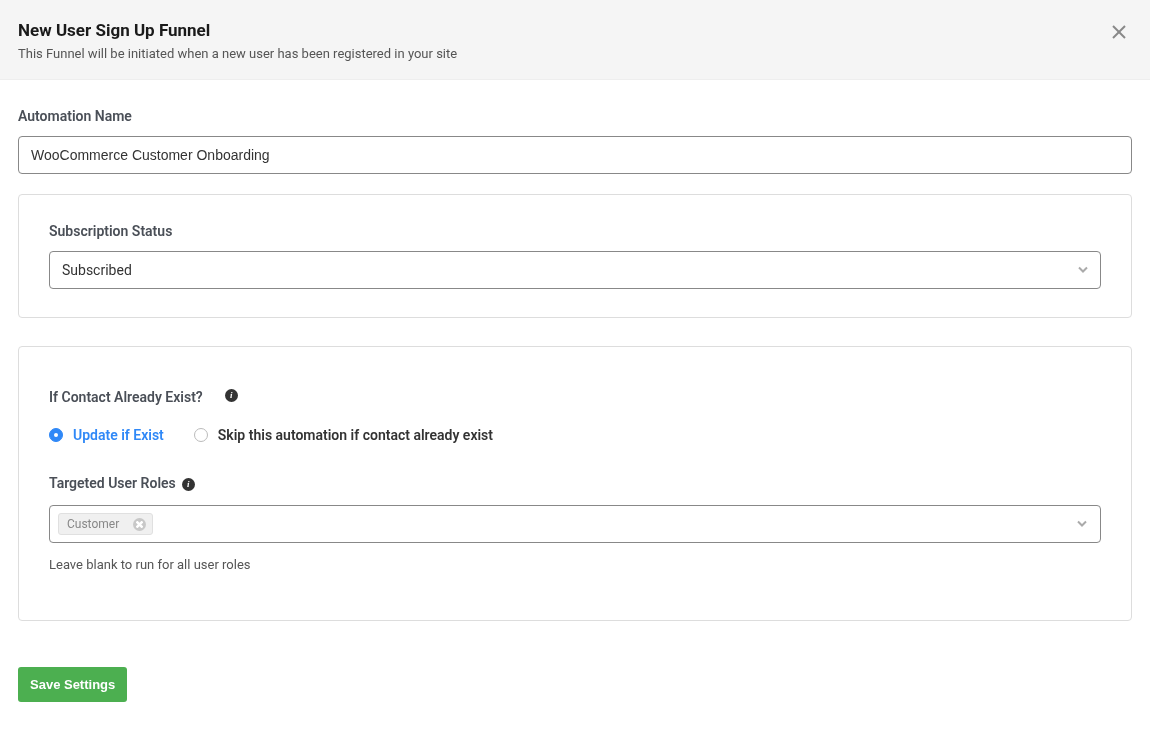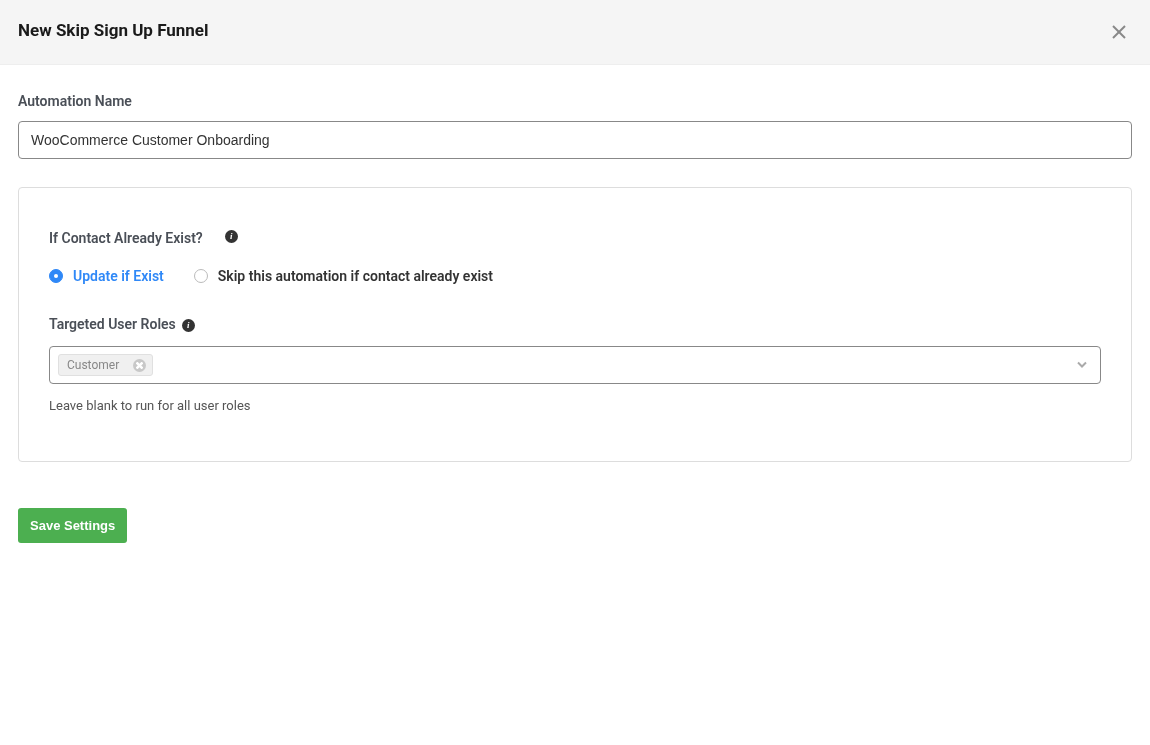--- a/index.html
+++ b/index.html
@@ -249,34 +249,46 @@
       padding: 10px 12px;
       font-size: 13px;
       font-weight: 600;
       cursor: pointer;
     }
   </style>
 </head>
 <body>
 
 <div class="header">
-  <div class="header-title">New Skip Sign Up Funnel</div>
+  <div class="header-title">New User Sign Up Funnel</div>
+  <div class="header-subtitle">This Funnel will be initiated when a new user has been registered in your site</div>
   <div class="close-btn">
     <svg viewBox="0 0 14 14">
         <line x1="1" y1="1" x2="13" y2="13"></line>
         <line x1="13" y1="1" x2="1" y2="13"></line>
       </svg>
   </div>
 </div>
 
 <div class="content">
 
   <label class="field-label">Automation Name</label>
   <input type="text" class="text-input" value="WooCommerce Customer Onboarding" style="">
 
+  <div class="card">
+    <label class="card-label">Subscription Status</label>
+    <div class="select-wrapper">
+      <div class="select-input">Subscribed</div>
+      <span class="select-chevron">
+        <svg viewBox="0 0 12 12">
+            <polyline points="2,4 6,8 10,4"></polyline>
+          </svg>
+      </span>
+    </div>
+  </div>
 
   <div class="conditions-card">
 
     <div class="condition-label">
       <span>If Contact Already Exist?</span>
       <span class="info-icon">i</span>
     </div>
 
     <div class="radio-group">
       <div class="radio-option">

